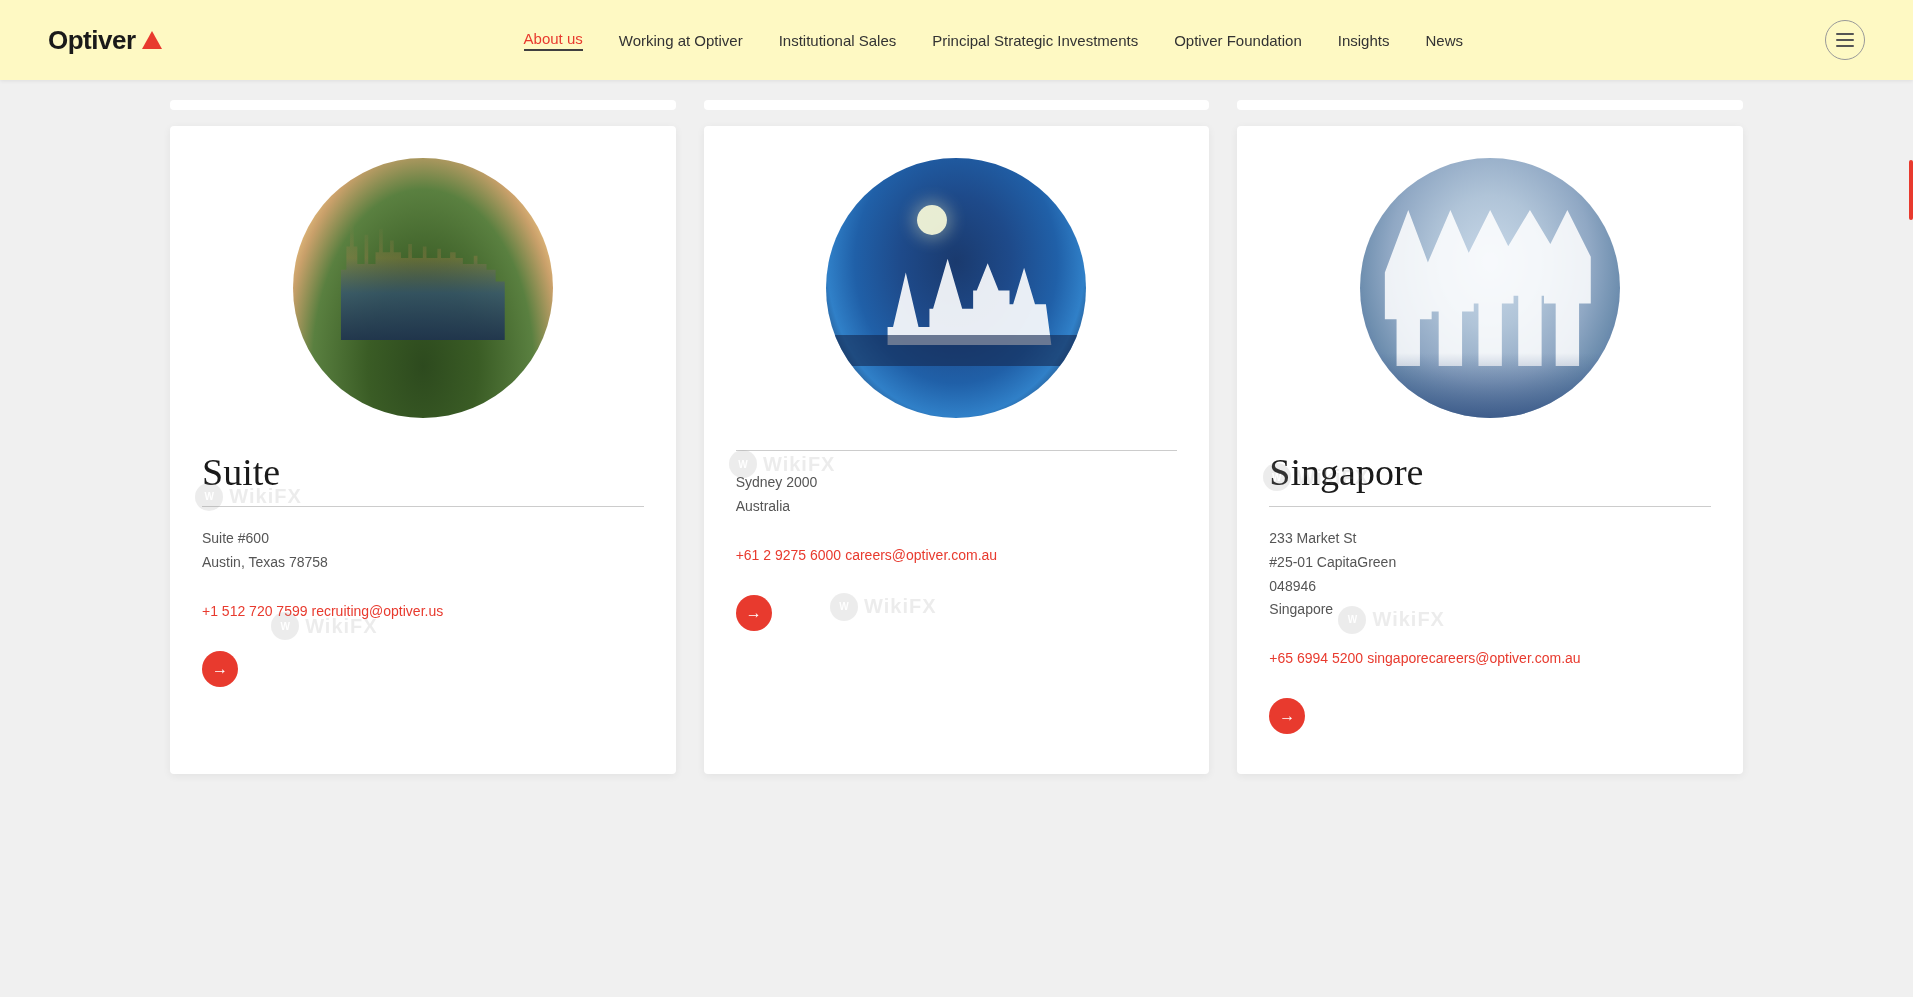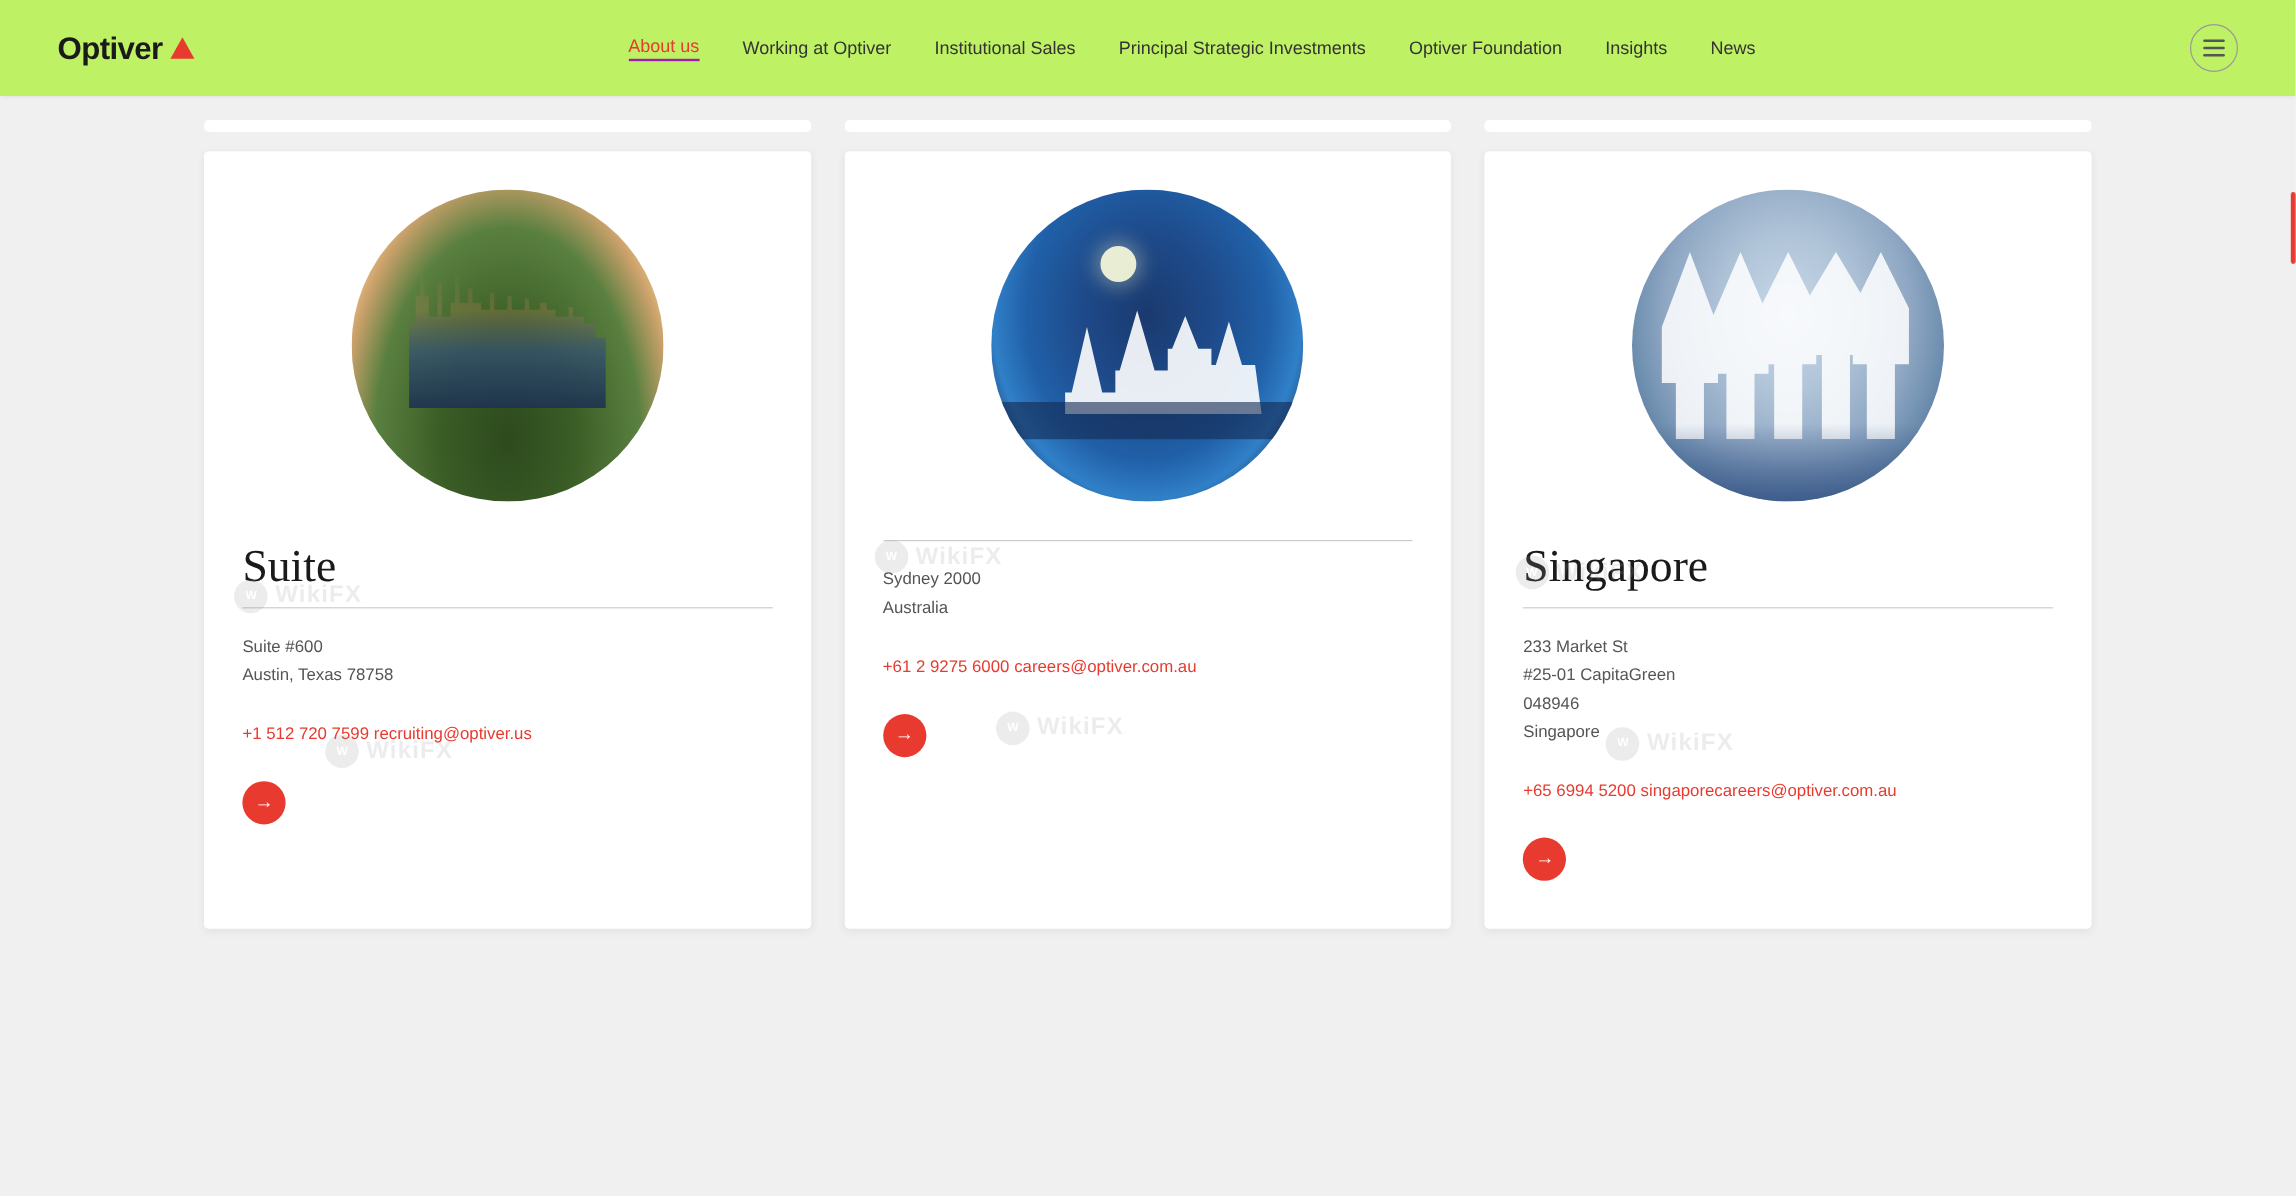--- a/index.html
+++ b/index.html
@@ -7,21 +7,21 @@
     body {
       font-family: Georgia, 'Times New Roman', serif;
       background: #f5f5f5;
       min-height: 997px;
       width: 1913px;
       overflow-x: hidden;
     }
 
     
     header {
-      background: #bef264;
+      background: #fef9c3;
       height: 80px;
       display: flex;
       align-items: center;
       justify-content: space-between;
       padding: 0 48px;
       box-shadow: 0 1px 4px rgba(0,0,0,0.08);
       position: relative;
       z-index: 10;
     }
 
@@ -56,21 +56,21 @@
     nav a {
       font-family: Arial, sans-serif;
       font-size: 15px;
       color: #333;
       text-decoration: none;
       white-space: nowrap;
     }
 
     nav a.active {
       color: #e83a2e;
-      border-bottom: 2px solid #a21caf;
+      border-bottom: 2px solid #404040;
       padding-bottom: 2px;
     }
 
     .menu-btn {
       width: 40px;
       height: 40px;
       border: 1.5px solid #999;
       border-radius: 50%;
       display: flex;
       align-items: center;

